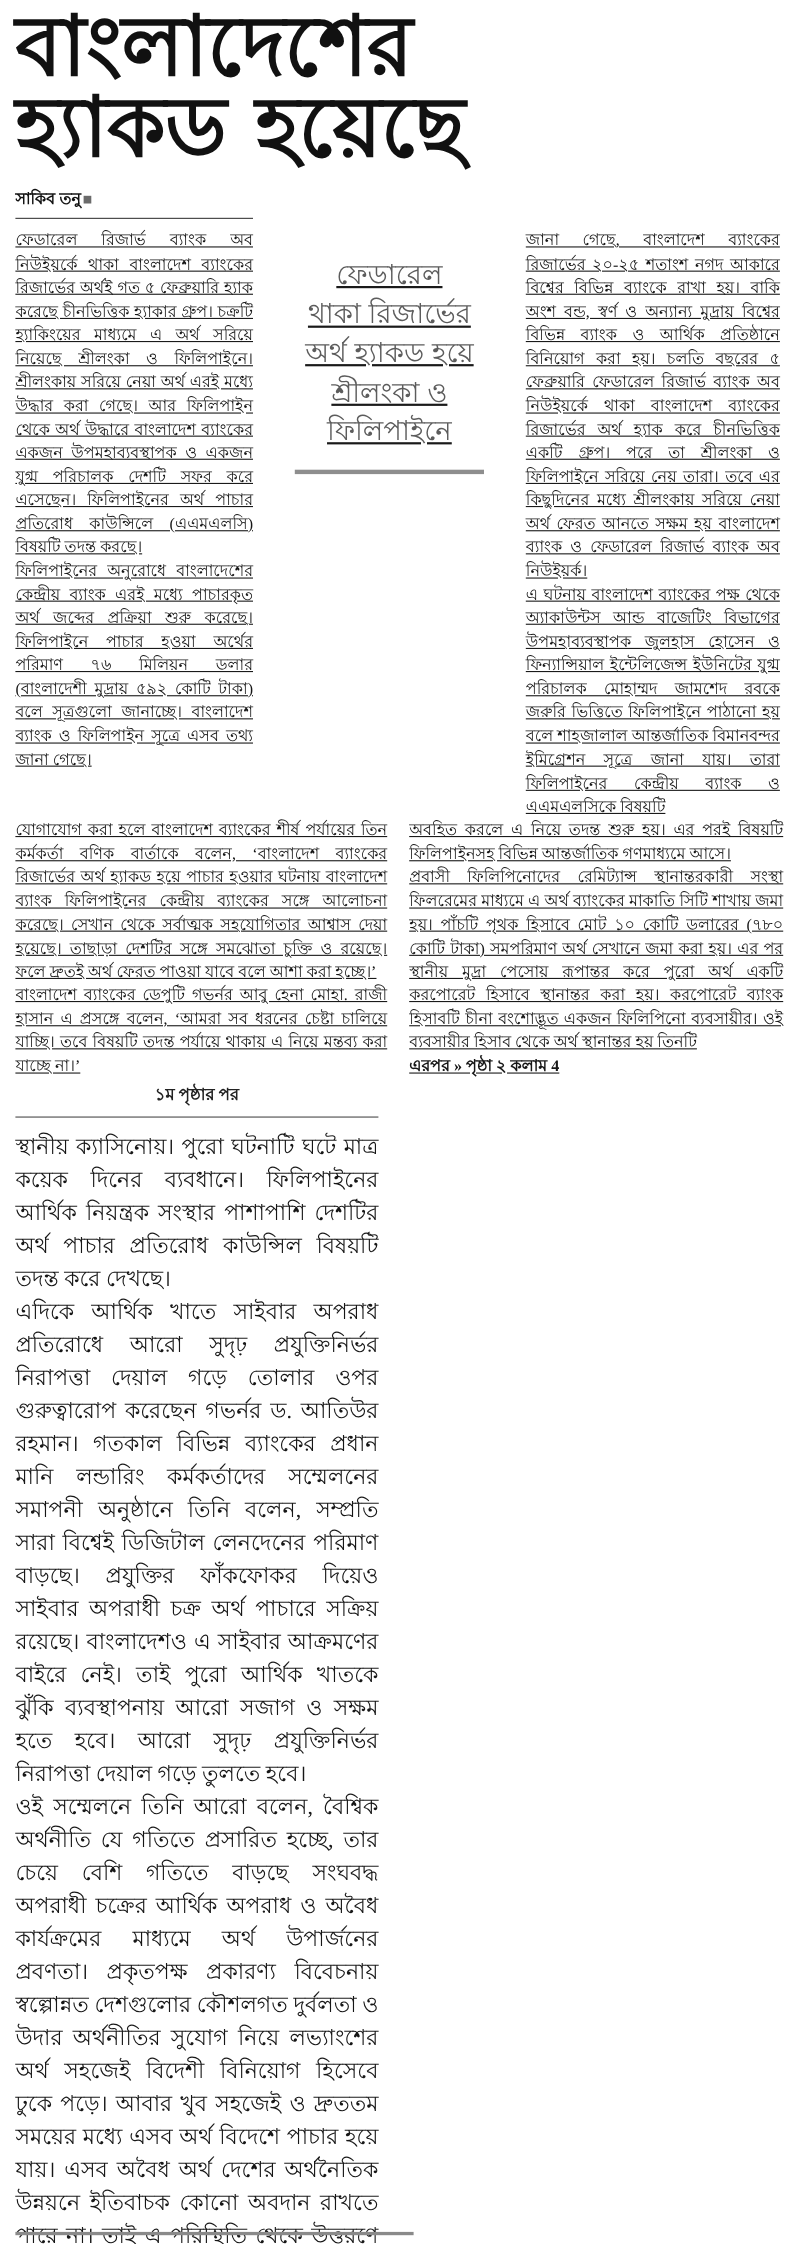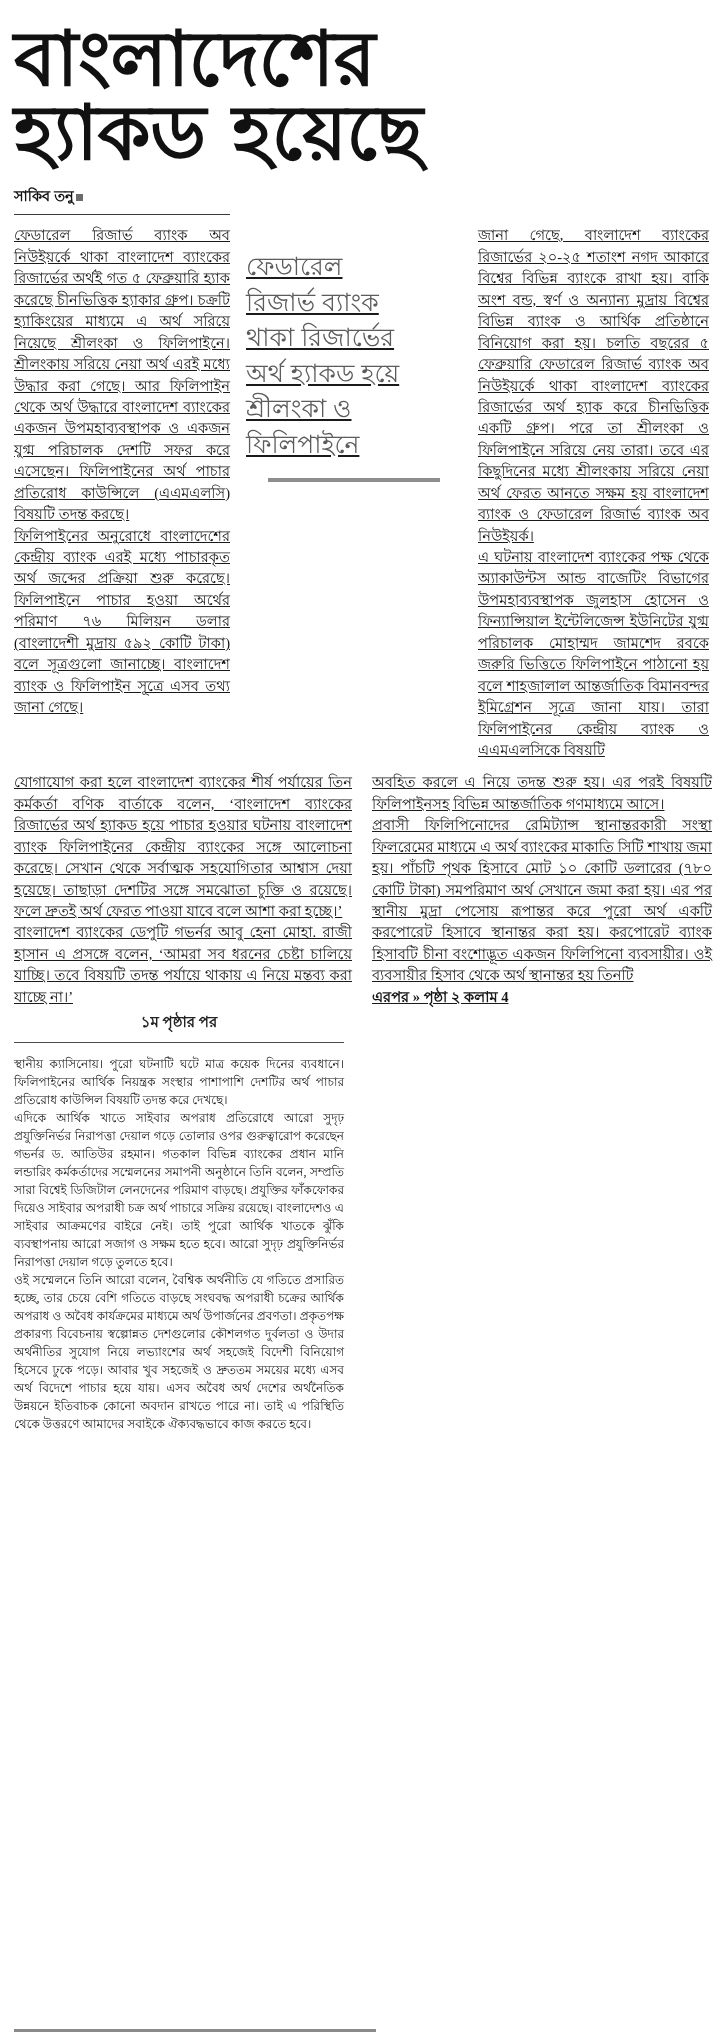--- a/index.html
+++ b/index.html
@@ -19,21 +19,21 @@
     position: relative;
     width: 727px;
     height: 2040px;
     box-sizing: border-box;
     padding: 0 14px;
   }
 
   
   .headline {
     margin: 0;
-    padding-top: 22px;
+    padding-top: 6px;
     font-family: "Liberation Sans", "DejaVu Sans", sans-serif;
     font-weight: 700;
     font-size: 76px;
     line-height: 0.97;
     letter-spacing: -0.5px;
     color: #111111;
     word-spacing: 6px;
   }
   .headline .hl-line { display: block; white-space: nowrap; }
 
@@ -79,38 +79,38 @@
     text-align: justify;
     text-justify: inter-word;
     color: #161616;
     hyphens: none;
   }
   p.body + p.body { margin-top: 0; text-indent: 0; }
 
   
   .pullquote {
     margin: 24px 0 0 0;
-    text-align: left;
+    text-align: center;
     font-family: "Liberation Sans", "DejaVu Sans", sans-serif;
     font-weight: 400;
     font-size: 25px;
     line-height: 1.42;
     color: #5c5c5c;
   }
   .pullquote .pq-line { display: block; white-space: nowrap; }
   .pullquote-rule {
     margin: 16px auto 0 auto;
     width: 172px;
     height: 4px;
     background: #8e8e8e;
   }
 
   
   .mid-grid {
-    margin-top: 11px;
+    margin-top: 0;
     display: grid;
     grid-template-columns: 338px 340px;
     column-gap: 20px;
   }
 
   
   .jump-head {
     margin: 26px 0 0 0;
     text-align: center;
     font-family: "Liberation Sans", "DejaVu Sans", sans-serif;
@@ -129,21 +129,21 @@
     width: 330px;
   }
   .jump-rule {
     margin: 7px 0 12px 0;
     width: 330px;
     border-top: 1.1px solid #4a4a4a;
   }
   .bottom-col {
     width: 330px;
   }
-  .bottom-col p.body { font-size: 12px; line-height: 1.5; }
+  .bottom-col p.body { font-size: 20px; line-height: 1.5; }
 
   .footer-rule {
     position: absolute;
     left: 14px;
     bottom: 8px;
     width: 362px;
     height: 3px;
     background: #8a8a8a;
   }
 
@@ -172,21 +172,20 @@
   <div class="top-grid">
 
     <div class="col">
       <p class="body">ফেডারেল রিজার্ভ ব্যাংক অব নিউইয়র্কে থাকা বাংলাদেশ ব্যাংকের রিজার্ভের অর্থই গত ৫ ফেব্রুয়ারি হ্যাক করেছে চীনভিত্তিক হ্যাকার গ্রুপ। চক্রটি হ্যাকিংয়ের মাধ্যমে এ অর্থ সরিয়ে নিয়েছে শ্রীলংকা ও ফিলিপাইনে। শ্রীলংকায় সরিয়ে নেয়া অর্থ এরই মধ্যে উদ্ধার করা গেছে। আর ফিলিপাইন থেকে অর্থ উদ্ধারে বাংলাদেশ ব্যাংকের একজন উপমহাব্যবস্থাপক ও একজন যুগ্ম পরিচালক দেশটি সফর করে এসেছেন। ফিলিপাইনের অর্থ পাচার প্রতিরোধ কাউন্সিলে (এএমএলসি) বিষয়টি তদন্ত করছে।</p>
       <p class="body">ফিলিপাইনের অনুরোধে বাংলাদেশের কেন্দ্রীয় ব্যাংক এরই মধ্যে পাচারকৃত অর্থ জব্দের প্রক্রিয়া শুরু করেছে। ফিলিপাইনে পাচার হওয়া অর্থের পরিমাণ ৭৬ মিলিয়ন ডলার (বাংলাদেশী মুদ্রায় ৫৯২ কোটি টাকা) বলে সূত্রগুলো জানাচ্ছে। বাংলাদেশ ব্যাংক ও ফিলিপাইন সূত্রে এসব তথ্য জানা গেছে।</p>
     </div>
 
     <div class="col">
       <div class="pullquote">
         <span class="pq-line">ফেডারেল</span>
-        <span class="pq-line">রিজার্ভ ব্যাংক</span>
         <span class="pq-line">থাকা রিজার্ভের</span>
         <span class="pq-line">অর্থ হ্যাকড হয়ে</span>
         <span class="pq-line">শ্রীলংকা ও</span>
         <span class="pq-line">ফিলিপাইনে</span>
       </div>
       <div class="pullquote-rule"></div>
     </div>
 
     <div class="col">
       <p class="body">জানা গেছে, বাংলাদেশ ব্যাংকের রিজার্ভের ২০-২৫ শতাংশ নগদ আকারে বিশ্বের বিভিন্ন ব্যাংকে রাখা হয়। বাকি অংশ বন্ড, স্বর্ণ ও অন্যান্য মুদ্রায় বিশ্বের বিভিন্ন ব্যাংক ও আর্থিক প্রতিষ্ঠানে বিনিয়োগ করা হয়। চলতি বছরের ৫ ফেব্রুয়ারি ফেডারেল রিজার্ভ ব্যাংক অব নিউইয়র্কে থাকা বাংলাদেশ ব্যাংকের রিজার্ভের অর্থ হ্যাক করে চীনভিত্তিক একটি গ্রুপ। পরে তা শ্রীলংকা ও ফিলিপাইনে সরিয়ে নেয় তারা। তবে এর কিছুদিনের মধ্যে শ্রীলংকায় সরিয়ে নেয়া অর্থ ফেরত আনতে সক্ষম হয় বাংলাদেশ ব্যাংক ও ফেডারেল রিজার্ভ ব্যাংক অব নিউইয়র্ক।</p>

